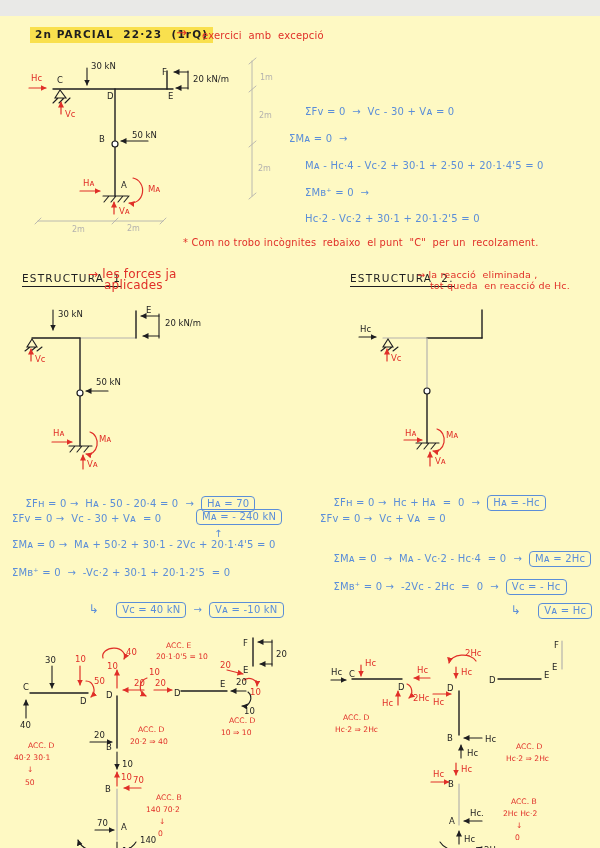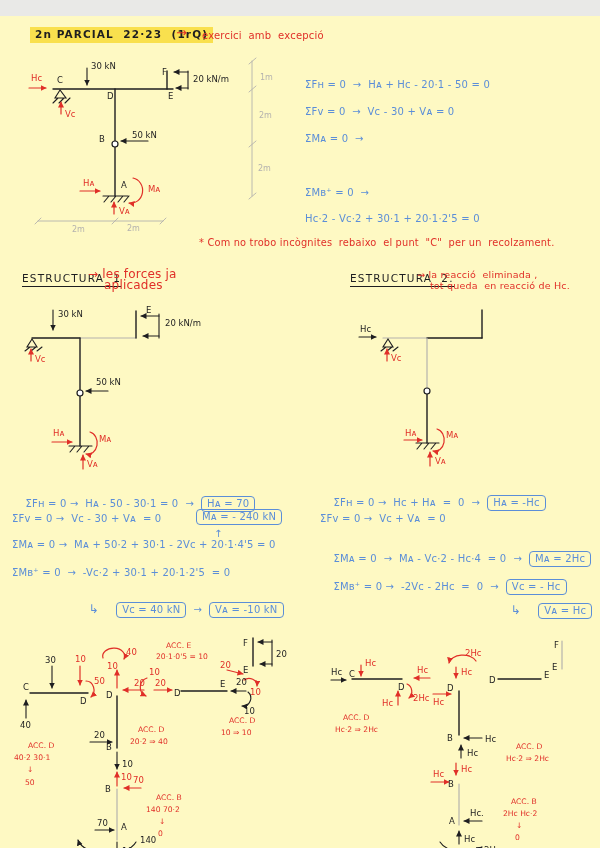--- a/index.html
+++ b/index.html
@@ -101,27 +101,27 @@
       <path class="sD" d="M232,5 L232,140 M229,8 L236,2 M229,36 L236,30 M229,91 L236,85 M229,143 L236,137"></path>
       <text class="lblg" x="240" y="24">1m</text>
       <text class="lblg" x="239" y="62">2m</text>
       <text class="lblg" x="238" y="115">2m</text>
       <path class="sD" d="M18,165 L143,165 M15,168 L21,162 M92,168 L98,162 M140,168 L146,162"></path>
       <text class="lblg" x="52" y="176">2m</text>
       <text class="lblg" x="107" y="175">2m</text>
     </g>
   </svg>
 
-  <div class="t blue" style="left:305px;top:62px">ΣFʜ = 0  →  Hᴀ + Hᴄ - 20·1 - 50 = 0</div>
   <div class="t blue" style="left:305px;top:89px">ΣFᴠ = 0  →  Vᴄ - 30 + Vᴀ = 0</div>
-  <div class="t blue" style="left:305px;top:116px">ΣMᴀ = 0  →</div>
+  <div class="t blue" style="left:289px;top:116px">ΣMᴀ = 0  →</div>
+  <div class="t blue" style="left:305px;top:143px">Mᴀ - Hᴄ·4 - Vᴄ·2 + 30·1 + 2·50 + 20·1·4'5 = 0</div>
   <div class="t blue" style="left:305px;top:170px">ΣMʙ⁺ = 0  →</div>
   <div class="t blue" style="left:305px;top:196px">Hᴄ·2 - Vᴄ·2 + 30·1 + 20·1·2'5 = 0</div>
 
-  <div class="t red" style="left:199px;top:220px;font-size:9.8px">* Com no trobo incògnites  rebaixo  el punt  "C"  per un  recolzament.</div>
+  <div class="t red" style="left:183px;top:220px;font-size:9.8px">* Com no trobo incògnites  rebaixo  el punt  "C"  per un  recolzament.</div>
 
   <div class="t blk head" style="left:22px;top:256px">ESTRUCTURA  1</div>
   <div class="t red" style="left:88px;top:253px;font-size:12px;line-height:11px">→ les forces ja
     aplicades</div>
   <div class="t blk head" style="left:350px;top:256px">ESTRUCTURA  2.</div>
   <div class="t red" style="left:417px;top:253px;font-size:9.5px;line-height:11px">→ la reacció  eliminada ,
     tot queda  en reacció de Hᴄ.</div>
 
   <svg style="left:10px;top:288px" width="200" height="180" viewBox="0 0 200 180">
     <defs>
@@ -218,21 +218,21 @@
       <path class="sR" d="M102,125 A9,11 0 1 1 98,147" marker-end="url(#mr3)"></path>
       <text class="lblr" x="111" y="134">Mᴀ</text>
     </g>
     <g>
       <line class="sR" x1="95" y1="162" x2="95" y2="148" marker-end="url(#mr3)"></line>
       <text class="lblr" x="100" y="160">Vᴀ</text>
     </g>
   </svg>
 
   <div class="t blue" style="left:12px;top:467px">
-    <span>ΣFʜ = 0 →  Hᴀ - 50 - 30·1 = 0</span><span class="g">→</span><span class="box">Hᴀ = 70</span>
+    <span>ΣFʜ = 0 →  Hᴀ - 50 - 20·4 = 0</span><span class="g">→</span><span class="box">Hᴀ = 70</span>
   </div>
   <div class="t blue" style="left:12px;top:496px">ΣFᴠ = 0 →  Vᴄ - 30 + Vᴀ  = 0</div>
   <div class="t blue" style="left:196px;top:493px"><span class="box">Mᴀ = - 240 kN</span></div>
   <div class="t blue" style="left:214px;top:511px">↑</div>
   <div class="t blue" style="left:12px;top:522px">ΣMᴀ = 0 →  Mᴀ + 50·2 + 30·1 - 2Vᴄ + 20·1·4'5 = 0</div>
   <div class="t blue" style="left:12px;top:550px">ΣMʙ⁺ = 0  →  -Vᴄ·2 + 30·1 + 20·1·2'5  = 0</div>
   <div class="t blue" style="left:75px;top:573px">
     <span style="font-size:12px">↳</span><span class="g"> </span><span class="box">Vᴄ = 40 kN</span><span class="g">→</span><span class="box">Vᴀ = -10 kN</span>
   </div>
 

